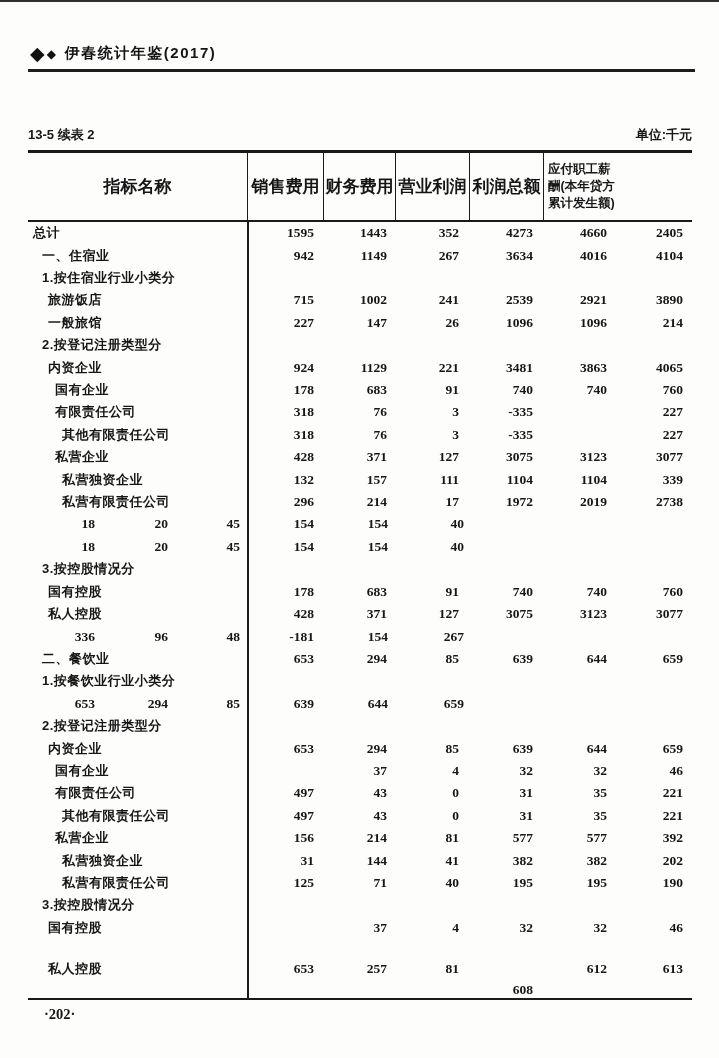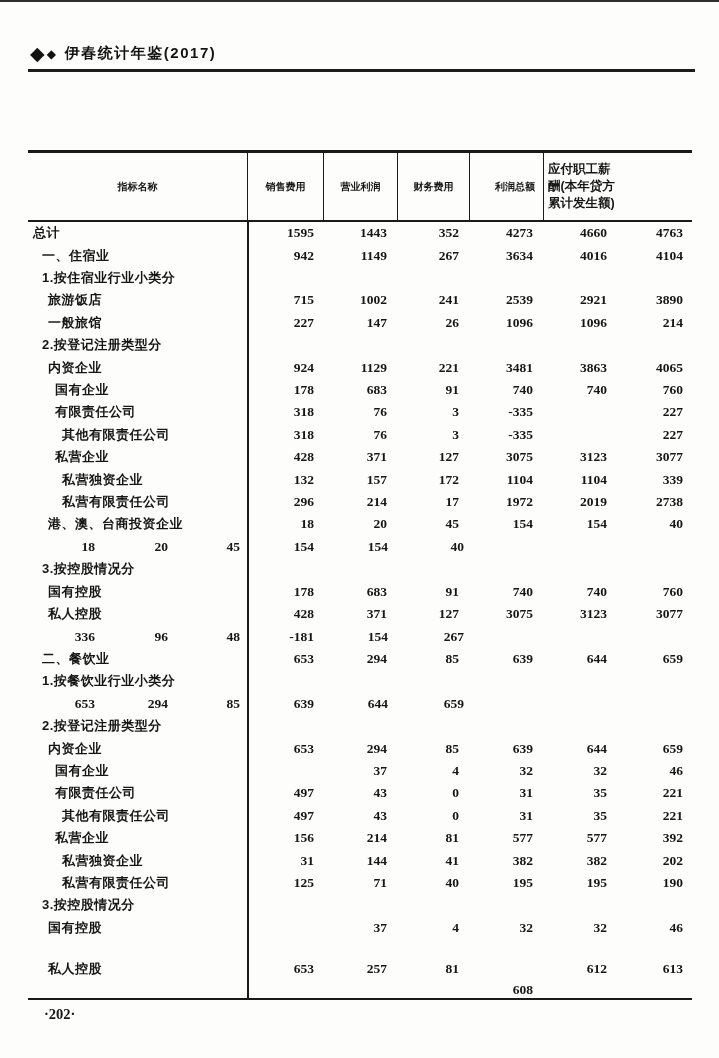--- a/index.html
+++ b/index.html
@@ -22,21 +22,21 @@
     font-weight:700; font-size:13px;
   }
 
   .stat-table { position:absolute; top:150px; left:28px; width:664px; }
   .thead {
     display:flex; height:72px; box-sizing:border-box;
     border-top:3px solid #1a1a1a; border-bottom:2px solid #1a1a1a;
   }
   .th {
     box-sizing:border-box; display:flex; align-items:center; justify-content:center;
-    font-weight:700; font-size:10px; text-align:center; line-height:17px;
+    font-weight:700; font-size:17px; text-align:center; line-height:17px;
   }
   .th + .th { border-left:1.5px solid #1a1a1a; }
   .th.last { justify-content:flex-start; text-align:left; padding:2px 2px 2px 4px; font-size:12.5px; line-height:17px; }
 
   .tbody {
     position:relative; height:778px; display:flex; flex-direction:column;
     box-sizing:border-box; border-bottom:2.5px solid #1a1a1a;
   }
   .vline { position:absolute; top:0; bottom:0; left:219px; width:1.5px; background:#1a1a1a; }
   .trow { flex:1; display:flex; align-items:center; }
@@ -67,40 +67,44 @@
 <div class="page">
   <div class="top-edge"></div>
 
   <header class="book-header">
     <span class="diamond-large">◆</span>
     <span class="diamond-small">◆</span>
     <span class="book-title">伊春统计年鉴(2017)</span>
   </header>
   <div class="header-rule"></div>
 
+  <div class="table-meta">
+    <span>13-5 续表 2</span>
+    <span>单位:千元</span>
+  </div>
 
   <div class="stat-table">
     <div class="thead" id="thead">
         <div class="th" style="width: 219px;">指标名称</div>
         <div class="th" style="width: 76px;">销售费用</div>
+        <div class="th" style="width: 72px;">财务费用</div>
         <div class="th" style="width: 74px;">营业利润</div>
-        <div class="th" style="width: 72px;">财务费用</div>
-        <div class="th" style="width: 74px; padding-left: 17px;">利润总额</div>
+        <div class="th" style="width: 74px;">利润总额</div>
         <div class="th last" style="width: 76px;">应付职工薪酬(本年贷方累计发生额)</div>
       </div>
     <div class="tbody" id="tbody">
         <div class="vline"></div>
         <div class="trow">
           <div class="td-label ind-0">总计</div>
           <div class="td-num" style="width: 76px;">1595</div>
           <div class="td-num" style="width: 73px;">1443</div>
           <div class="td-num" style="width: 72px;">352</div>
           <div class="td-num" style="width: 74px;">4273</div>
           <div class="td-num" style="width: 74px;">4660</div>
-          <div class="td-num" style="width: 76px;">4763</div>
+          <div class="td-num" style="width: 76px;">2405</div>
         </div>
         <div class="trow">
           <div class="td-label ind-1">一、住宿业</div>
           <div class="td-num" style="width: 76px;">942</div>
           <div class="td-num" style="width: 73px;">1149</div>
           <div class="td-num" style="width: 72px;">267</div>
           <div class="td-num" style="width: 74px;">3634</div>
           <div class="td-num" style="width: 74px;">4016</div>
           <div class="td-num" style="width: 76px;">4104</div>
         </div>
@@ -182,36 +186,35 @@
           <div class="td-num" style="width: 73px;">371</div>
           <div class="td-num" style="width: 72px;">127</div>
           <div class="td-num" style="width: 74px;">3075</div>
           <div class="td-num" style="width: 74px;">3123</div>
           <div class="td-num" style="width: 76px;">3077</div>
         </div>
         <div class="trow">
           <div class="td-label ind-4">私营独资企业</div>
           <div class="td-num" style="width: 76px;">132</div>
           <div class="td-num" style="width: 73px;">157</div>
-          <div class="td-num" style="width: 72px;">172</div>
+          <div class="td-num" style="width: 72px;">111</div>
           <div class="td-num" style="width: 74px;">1104</div>
           <div class="td-num" style="width: 74px;">1104</div>
           <div class="td-num" style="width: 76px;">339</div>
         </div>
         <div class="trow">
           <div class="td-label ind-4">私营有限责任公司</div>
           <div class="td-num" style="width: 76px;">296</div>
           <div class="td-num" style="width: 73px;">214</div>
           <div class="td-num" style="width: 72px;">17</div>
           <div class="td-num" style="width: 74px;">1972</div>
           <div class="td-num" style="width: 74px;">2019</div>
           <div class="td-num" style="width: 76px;">2738</div>
         </div>
         <div class="trow">
-          <div class="td-label ind-2">港、澳、台商投资企业</div>
           <div class="td-num" style="width: 76px;">18</div>
           <div class="td-num" style="width: 73px;">20</div>
           <div class="td-num" style="width: 72px;">45</div>
           <div class="td-num" style="width: 74px;">154</div>
           <div class="td-num" style="width: 74px;">154</div>
           <div class="td-num" style="width: 76px;">40</div>
         </div>
         <div class="trow">
           <div class="td-num" style="width: 76px;">18</div>
           <div class="td-num" style="width: 73px;">20</div>

